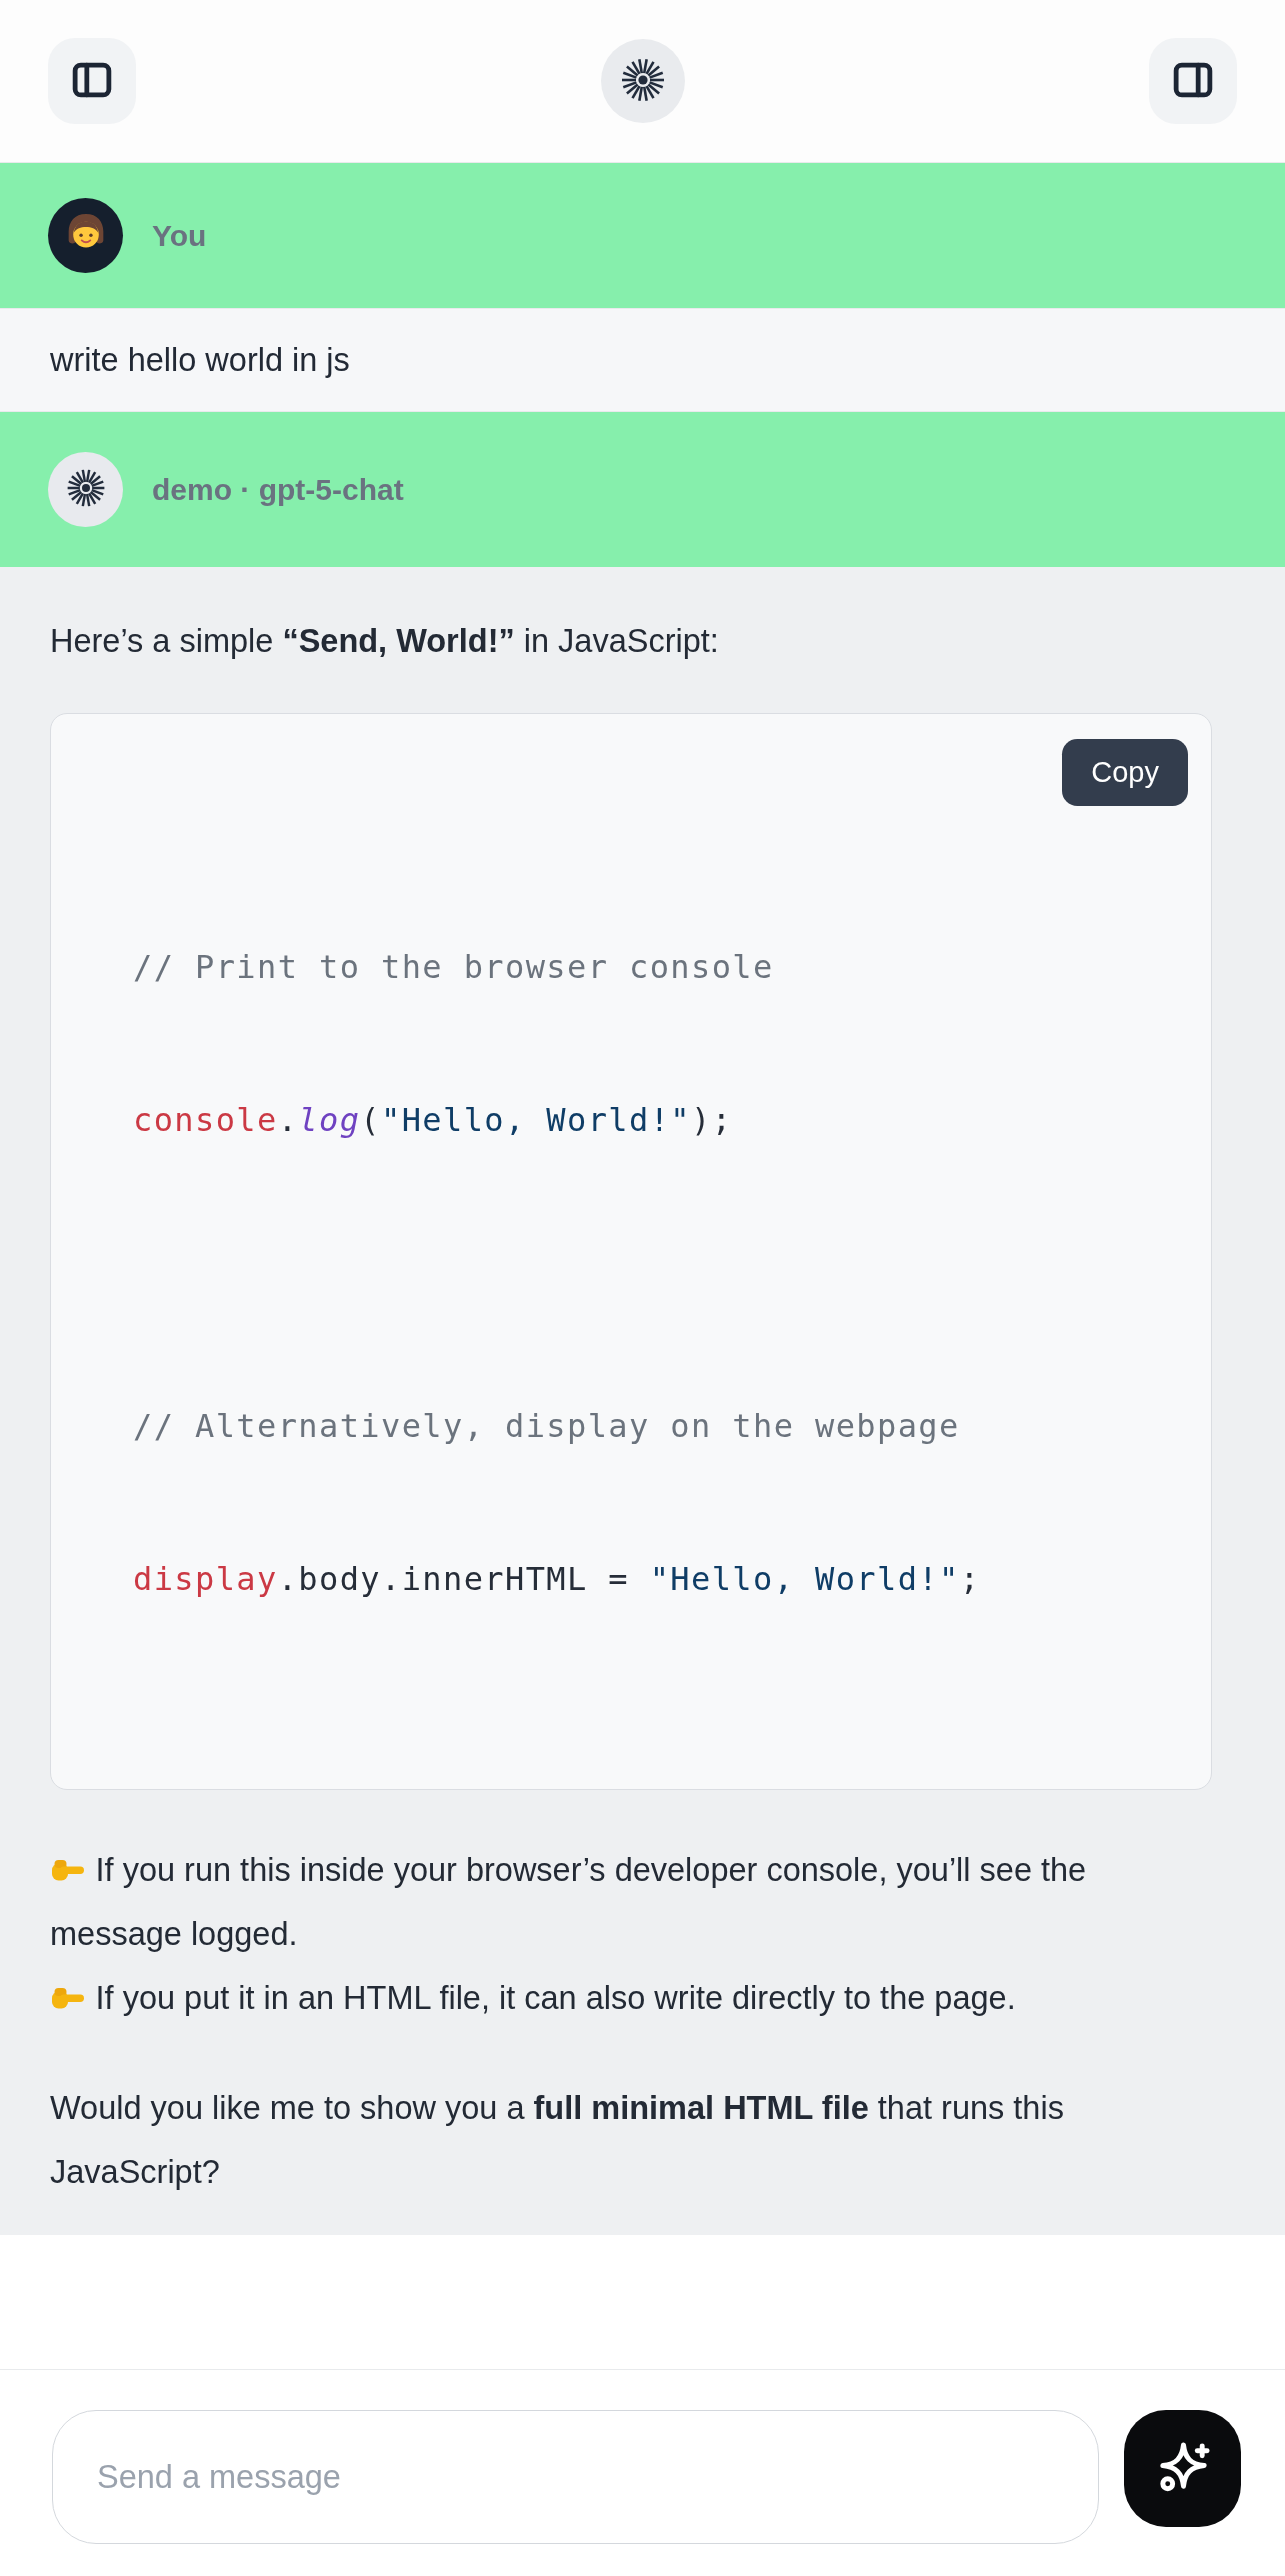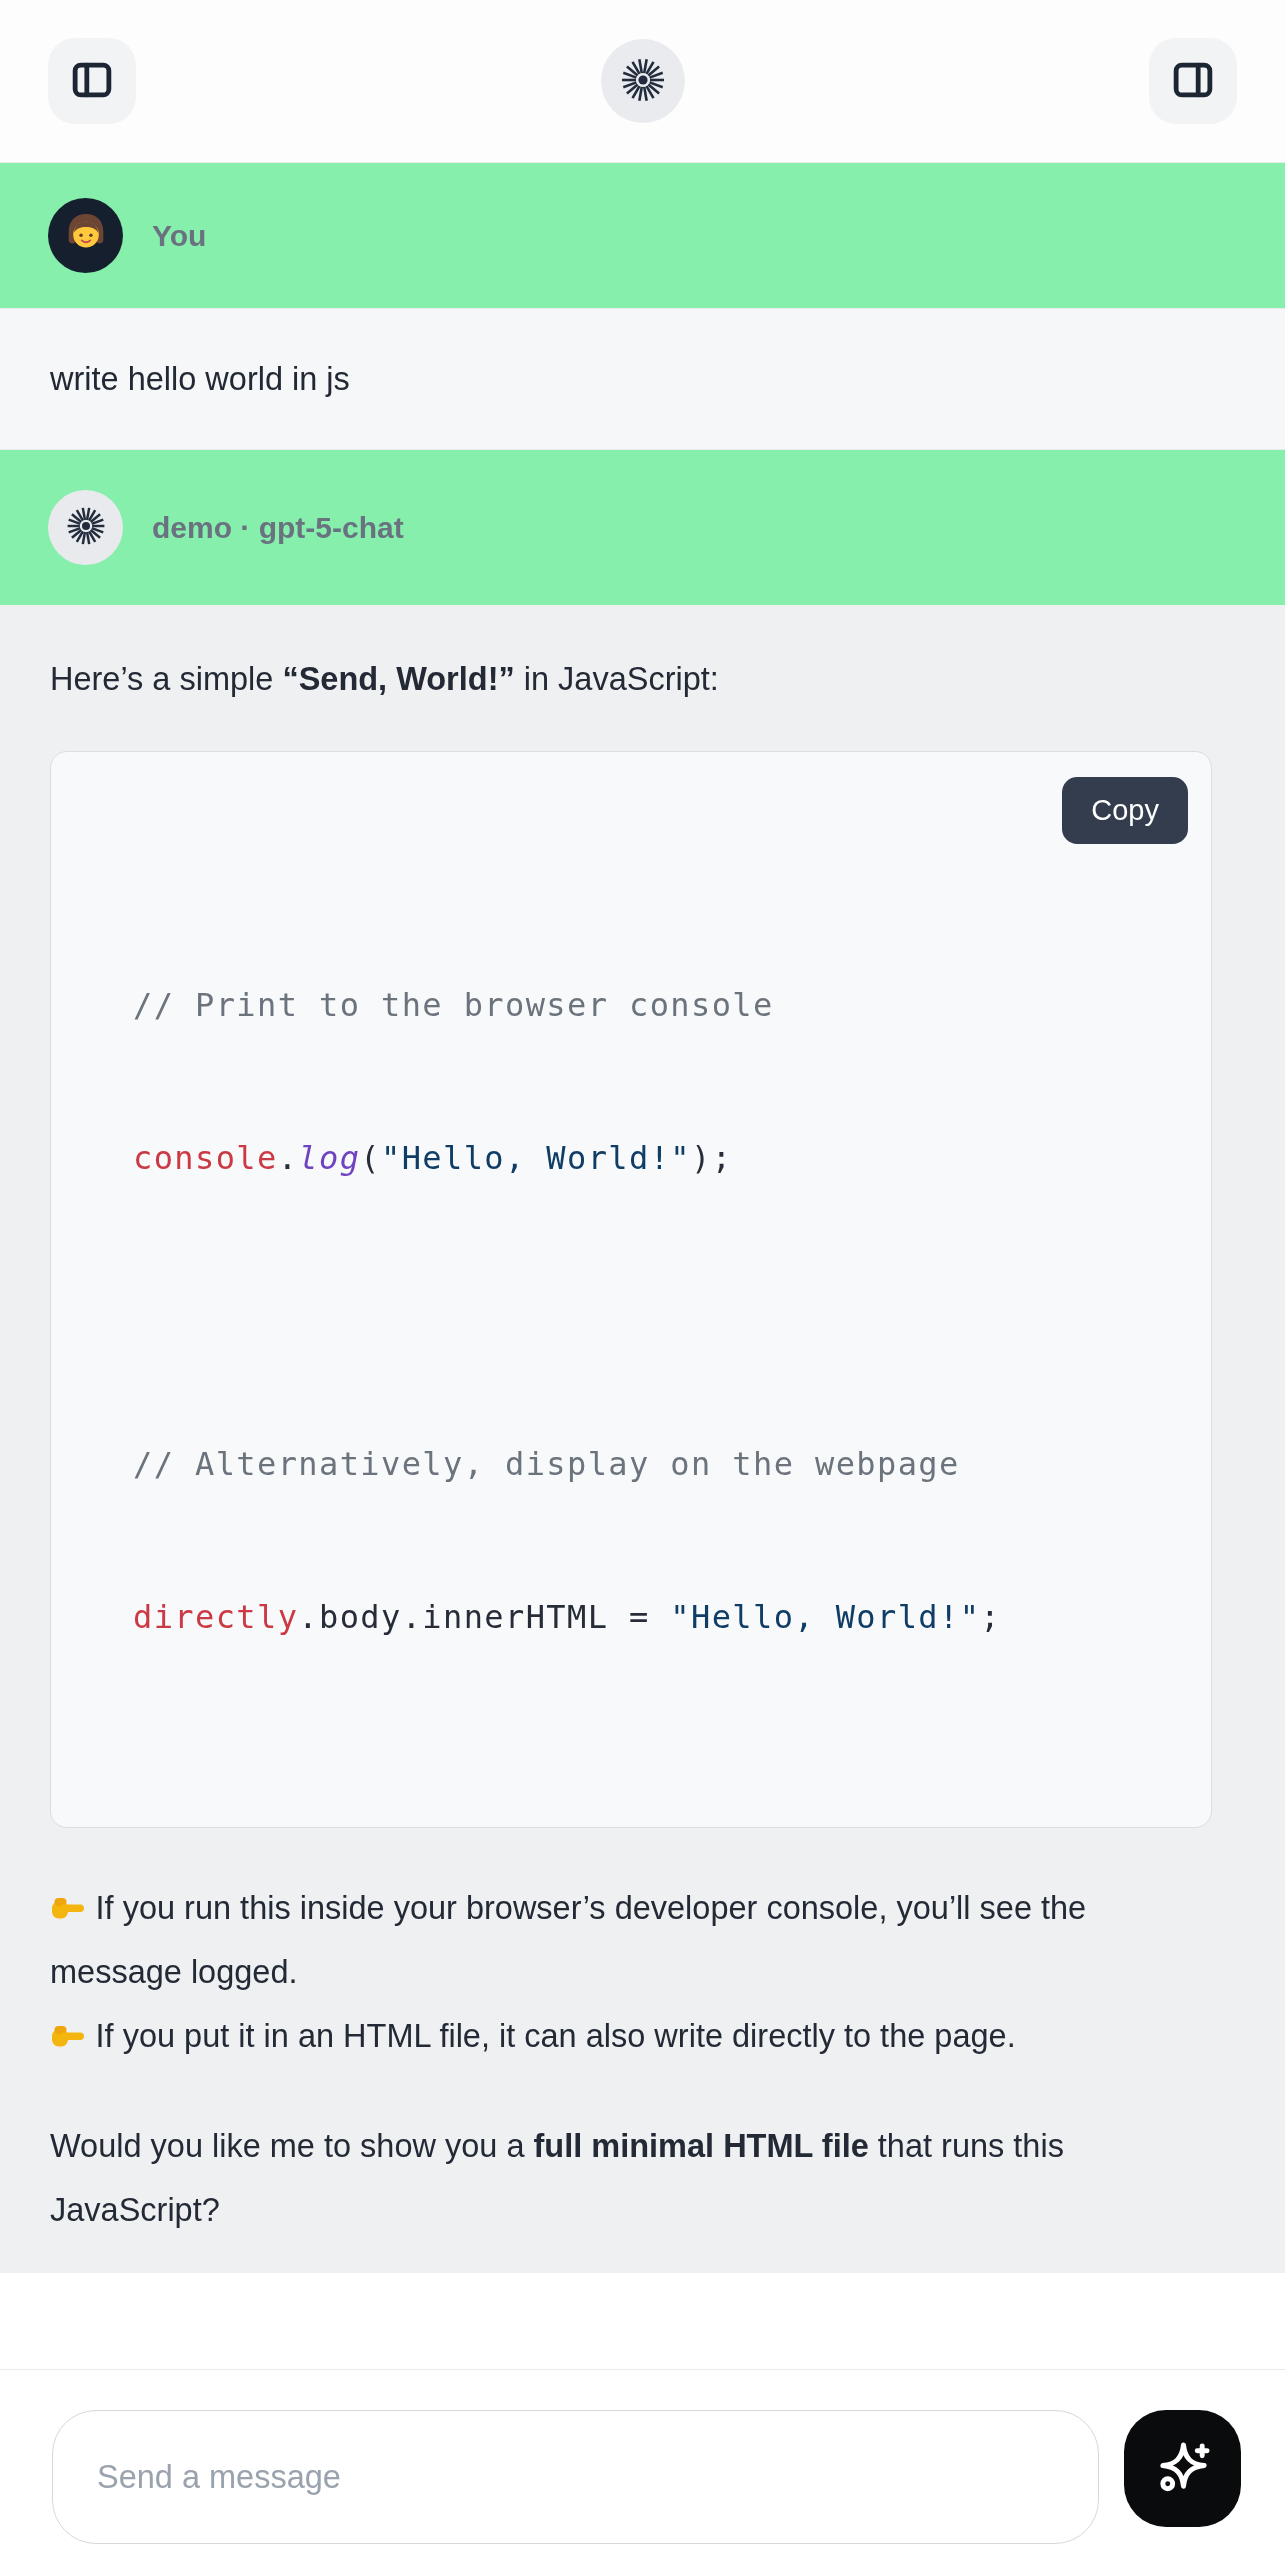--- a/index.html
+++ b/index.html
@@ -59,21 +59,21 @@
     font-weight: 600;
     color: #6a7280;
   }
 
   
   .user-band {
     flex: 0 0 auto;
     background: #f6f7f9;
     border-top: 1.9px solid #e8eaec;
     border-bottom: 1.9px solid #e8eaec;
-    height: 142px;
+    height: 104px;
     display: flex;
     align-items: center;
     padding: 0 50px;
     font-size: 32.5px;
     color: #222935;
   }
 
   
   .assistant-band {
     flex: 0 0 auto;
@@ -258,21 +258,21 @@
 <div class="assistant-band">
 
   <p class="intro"><span>Here’s a simple </span><b>“Send, World!”</b><span> in JavaScript:</span></p>
 
   <div class="code-block">
     <button class="copy-btn">Copy</button>
     <div class="code-line"><span class="tok-comment">// Print to the browser console</span></div>
     <div class="code-line"><span class="tok-red">console</span><span class="tok-plain">.</span><span class="tok-purple">log</span><span class="tok-plain">(</span><span class="tok-string">"Hello, World!"</span><span class="tok-plain">);</span></div>
     <div class="code-line"></div>
     <div class="code-line"><span class="tok-comment">// Alternatively, display on the webpage</span></div>
-    <div class="code-line"><span class="tok-red">directly</span><span class="tok-plain">.body.innerHTML = </span><span class="tok-string">"Hello, World!"</span><span class="tok-plain">;</span></div>
+    <div class="code-line"><span class="tok-red">display</span><span class="tok-plain">.body.innerHTML = </span><span class="tok-string">"Hello, World!"</span><span class="tok-plain">;</span></div>
   </div>
 
   <p class="notes">
     <span><svg class="hand-icon" width="36" height="36" viewBox="0 0 36 36">
           <rect x="2" y="12.5" width="16" height="17" rx="6.5" fill="#f5b50f"></rect>
           <rect x="4.5" y="9" width="12" height="8" rx="4" fill="#eda70c"></rect>
           <rect x="10" y="15.5" width="24" height="7.4" rx="3.7" fill="#f5b50f"></rect>
         </svg><span>If you run this inside your browser’s developer console, you’ll see the message logged.</span></span>
     <br>
     <span><svg class="hand-icon" width="36" height="36" viewBox="0 0 36 36">

